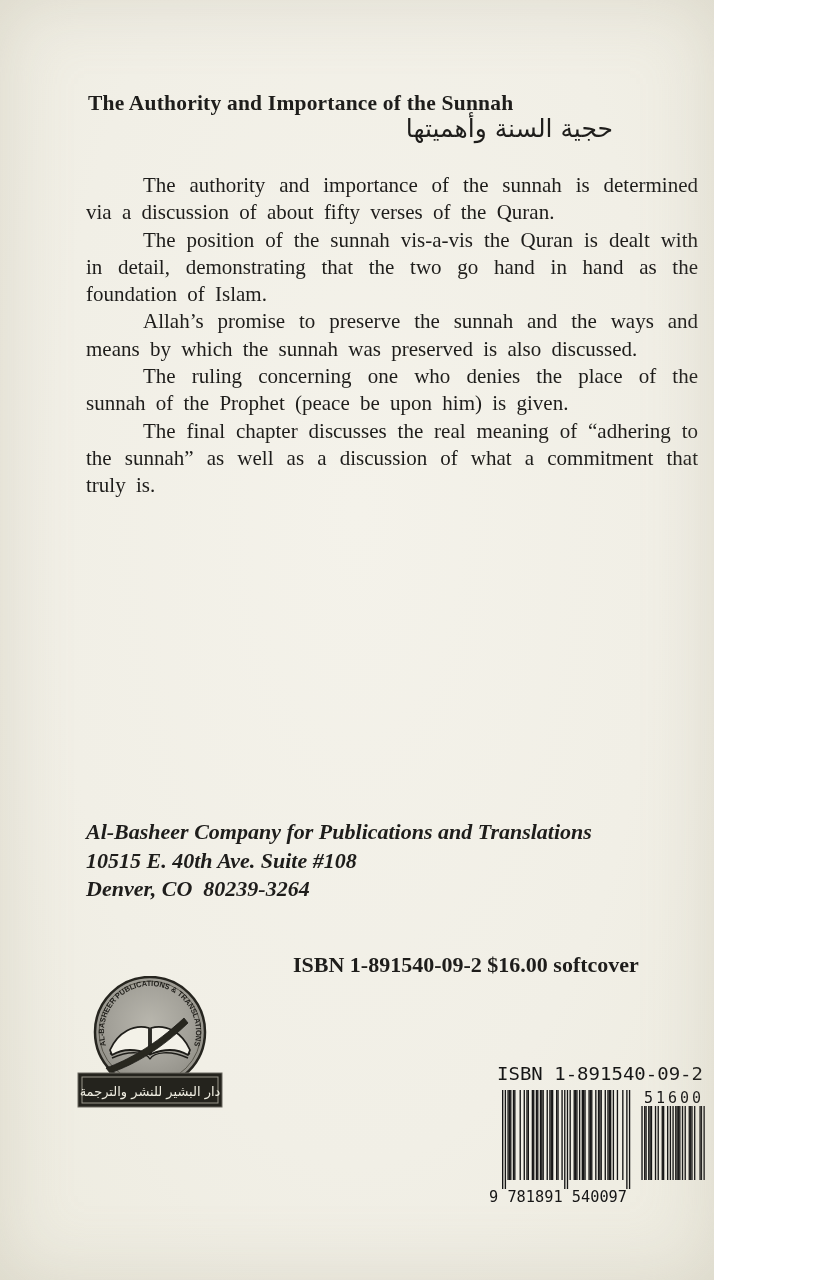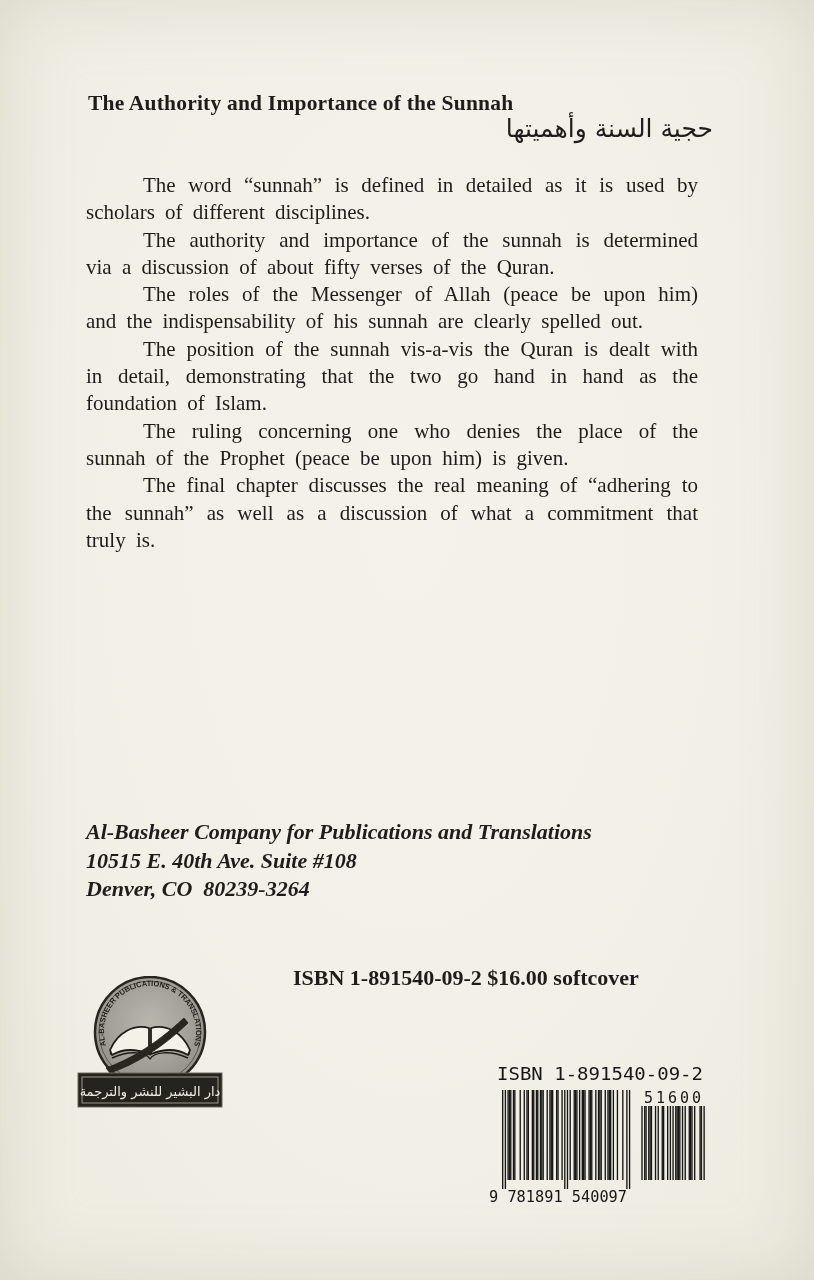--- a/index.html
+++ b/index.html
@@ -1,17 +1,17 @@
 <!DOCTYPE html>
 <html><head>
 <meta charset="utf-8">
 <style>
   html,body{margin:0;padding:0;background:#ffffff;}
   .page{
-    position:relative; width:814px; height:1280px; overflow:hidden;
+    position:relative; width:714px; height:1280px; overflow:hidden;
     background:radial-gradient(ellipse at 50% 40%, #f4f2ea 0%, #f1efe6 60%, #edebdf 100%);
     font-family:"Liberation Serif", serif; color:#1e1d1b;
   }
   .page::after{
     content:""; position:absolute; inset:0; pointer-events:none;
     box-shadow:inset 0 0 70px rgba(175,170,150,0.30);
   }
   .title{
     position:absolute; left:88px; top:91px;
     font-size:21.5px; font-weight:bold; letter-spacing:0.2px; white-space:nowrap;
@@ -28,40 +28,39 @@
   .synopsis p{margin:0; text-indent:57px;}
   .synopsis p.flush{text-indent:0;}
   .publisher{
     position:absolute; left:86px; top:818px; width:608px;
     font-size:22px; font-weight:bold; line-height:28.5px;font-style:italic;
   }
   .publisher .pub-name{text-align:left;}
   .publisher .pub-addr{}
   .isbn-line{
     position:absolute; left:293px; top:952px;
-    font-size:22px; font-weight:bold; white-space:nowrap;margin-top:13px;
+    font-size:22px; font-weight:bold; white-space:nowrap;
   }
   .logo-svg{position:absolute; left:76px; top:976px;}
   .barcode-svg{position:absolute; left:458px; top:1056px;}
   .barcode-svg text{fill:#161616;}
   .mono{font-family:"DejaVu Sans Mono", monospace;}
 </style>
 </head>
 <body>
 
 <div class="page">
 
   <div class="title">The Authority and Importance of the Sunnah</div>
   <div class="title-arabic">حجية السنة وأهميتها</div>
 
   <div class="synopsis">
-    <p>The word “sunnah” is defined in detailed as it is used by scholars of different disciplines.</p>
     <p>The authority and importance of the sunnah is determined via a discussion of about fifty verses of the Quran.</p>
-    <p>The roles of the Messenger of Allah (peace be upon him) and the indispensability of his sunnah are clearly spelled out.</p>
     <p>The position of the sunnah vis-a-vis the Quran is dealt with in detail, demonstrating that the two go hand in hand as the foundation of Islam.</p>
+    <p>Allah’s promise to preserve the sunnah and the ways and means by which the sunnah was preserved is also discussed.</p>
     <p>The ruling concerning one who denies the place of the sunnah of the Prophet (peace be upon him) is given.</p>
     <p>The final chapter discusses the real meaning of “adhering to the sunnah” as well as a discussion of what a commitment that truly is.</p>
   </div>
 
   <div class="publisher">
     <div class="pub-name">Al-Basheer Company for Publications and Translations</div>
     <div class="pub-addr">10515 E. 40th Ave. Suite #108</div>
     <div class="pub-addr">Denver, CO&nbsp; 80239-3264</div>
   </div>
 

